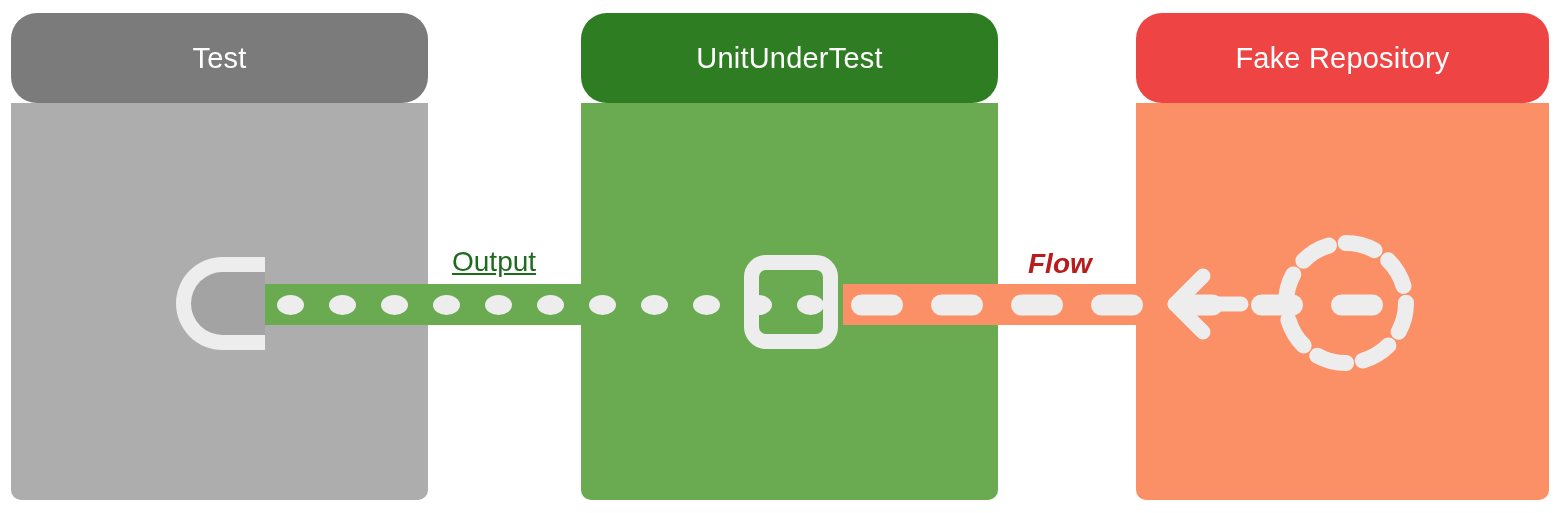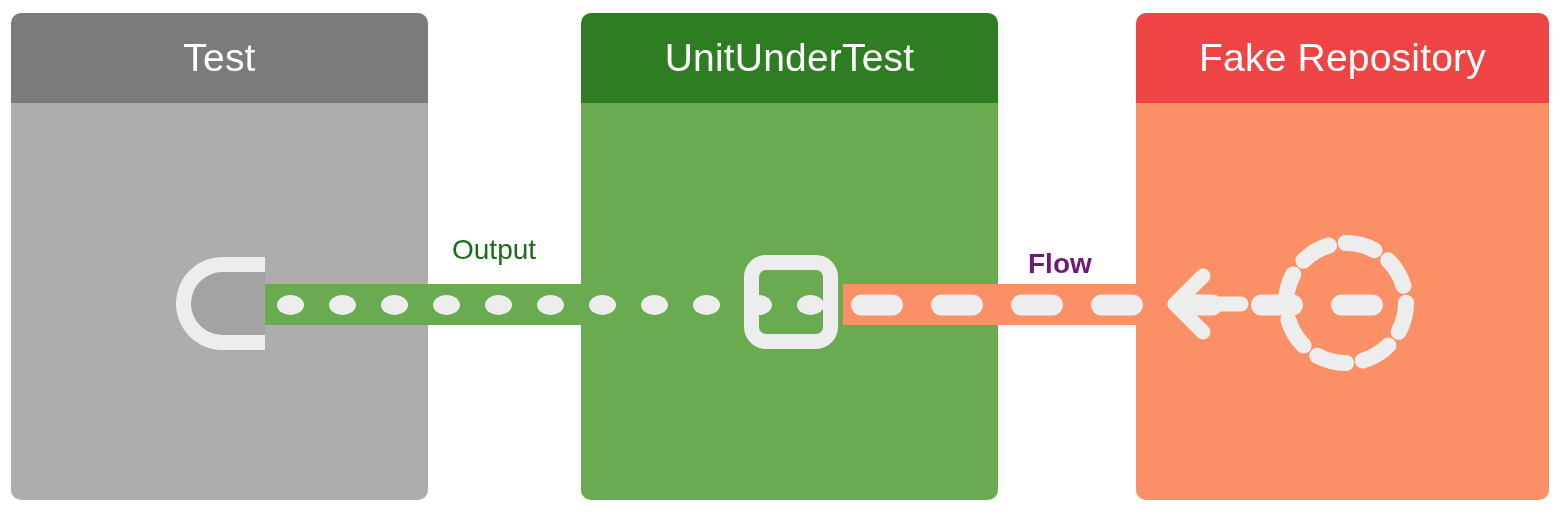--- a/index.html
+++ b/index.html
@@ -9,22 +9,23 @@
     font-family:"Liberation Sans", sans-serif;
     overflow:hidden;
   }
   #stage{position:relative;width:1562px;height:513px;background:#fff;}
 
   
   .box{position:absolute;border-radius:10px;overflow:hidden;}
   .box .hdr{
     position:absolute;left:0;top:0;width:100%;
     display:flex;align-items:center;justify-content:center;
-    color:#ffffff;font-size:39px;font-weight:400;letter-spacing:.2px;
+    color:#ffffff;font-size:29px;font-weight:400;letter-spacing:.2px;
     white-space:nowrap;
+    border-radius:26px;
   }
   .box .body{position:absolute;left:0;width:100%;}
 
   #box-test{left:11px;top:13px;width:417px;height:487px;}
   #box-test .hdr{height:90px;background:#7b7b7b;}
   #box-test .body{top:90px;height:397px;background:#adadad;}
 
   #box-uut{left:581px;top:13px;width:417px;height:487px;}
   #box-uut .hdr{height:90px;background:#2e7d22;}
   #box-uut .body{top:90px;height:397px;background:#6aab52;}
@@ -43,21 +44,21 @@
     background:#ededed;
   }
   .dot.round{width:27px;height:20px;border-radius:50%;}
   .dot.bar{width:52px;height:21px;border-radius:11px;}
 
   
   .band-label{
     position:absolute;white-space:nowrap;
     font-size:28px;line-height:1;
   }
-  #label-output{left:452px;top:236px;color:#1e6b1e;font-weight:400;}
+  #label-output{left:452px;top:248px;color:#1e6b1e;font-weight:400;text-decoration:underline;}
   #label-flow{left:1028px;top:250px;color:#f2542a;font-weight:bold;}
 
   
   
   #icon-socket{
     position:absolute;left:176px;top:257px;width:89px;height:93px;
     background:#ededed;
     border-radius:47px 0 0 47px;
   }
   #icon-socket::after{
@@ -125,21 +126,21 @@
       <span class="dot bar" style="left: 8px; background: rgb(237, 237, 237);"></span>
       <span class="dot bar" style="left: 88px; background: rgb(237, 237, 237);"></span>
       <span class="dot bar" style="left: 168px; background: rgb(237, 237, 237);"></span>
       <span class="dot bar" style="left: 248px; background: rgb(237, 237, 237);"></span>
       <span class="dot bar" style="left: 328px; background: rgb(237, 237, 237);"></span>
       <span class="dot bar" style="left: 408px; background: rgb(237, 237, 237);"></span>
       <span class="dot bar" style="left: 488px; background: rgb(237, 237, 237);"></span>
     </div>
 
   <div class="band-label" id="label-output" style="color: rgb(30, 107, 30); font-weight: 400;">Output</div>
-  <div class="band-label" id="label-flow" style="color: #701a75; font-weight: bold;">Flow</div>
+  <div class="band-label" id="label-flow" style="color: #b91c1c; font-weight: bold; font-style: italic;">Flow</div>
 
   <div id="icon-socket"></div>
 
   <div id="icon-square"></div>
 
   <div id="icon-arrow">
     <svg width="86" height="72" viewBox="0 0 86 72" aria-hidden="true">
       <g stroke="#ededed" stroke-width="15" stroke-linecap="round" stroke-linejoin="round" fill="none">
         <line x1="12" y1="36" x2="78" y2="36"></line>
         <polyline points="40,8 12,36 40,64"></polyline>

